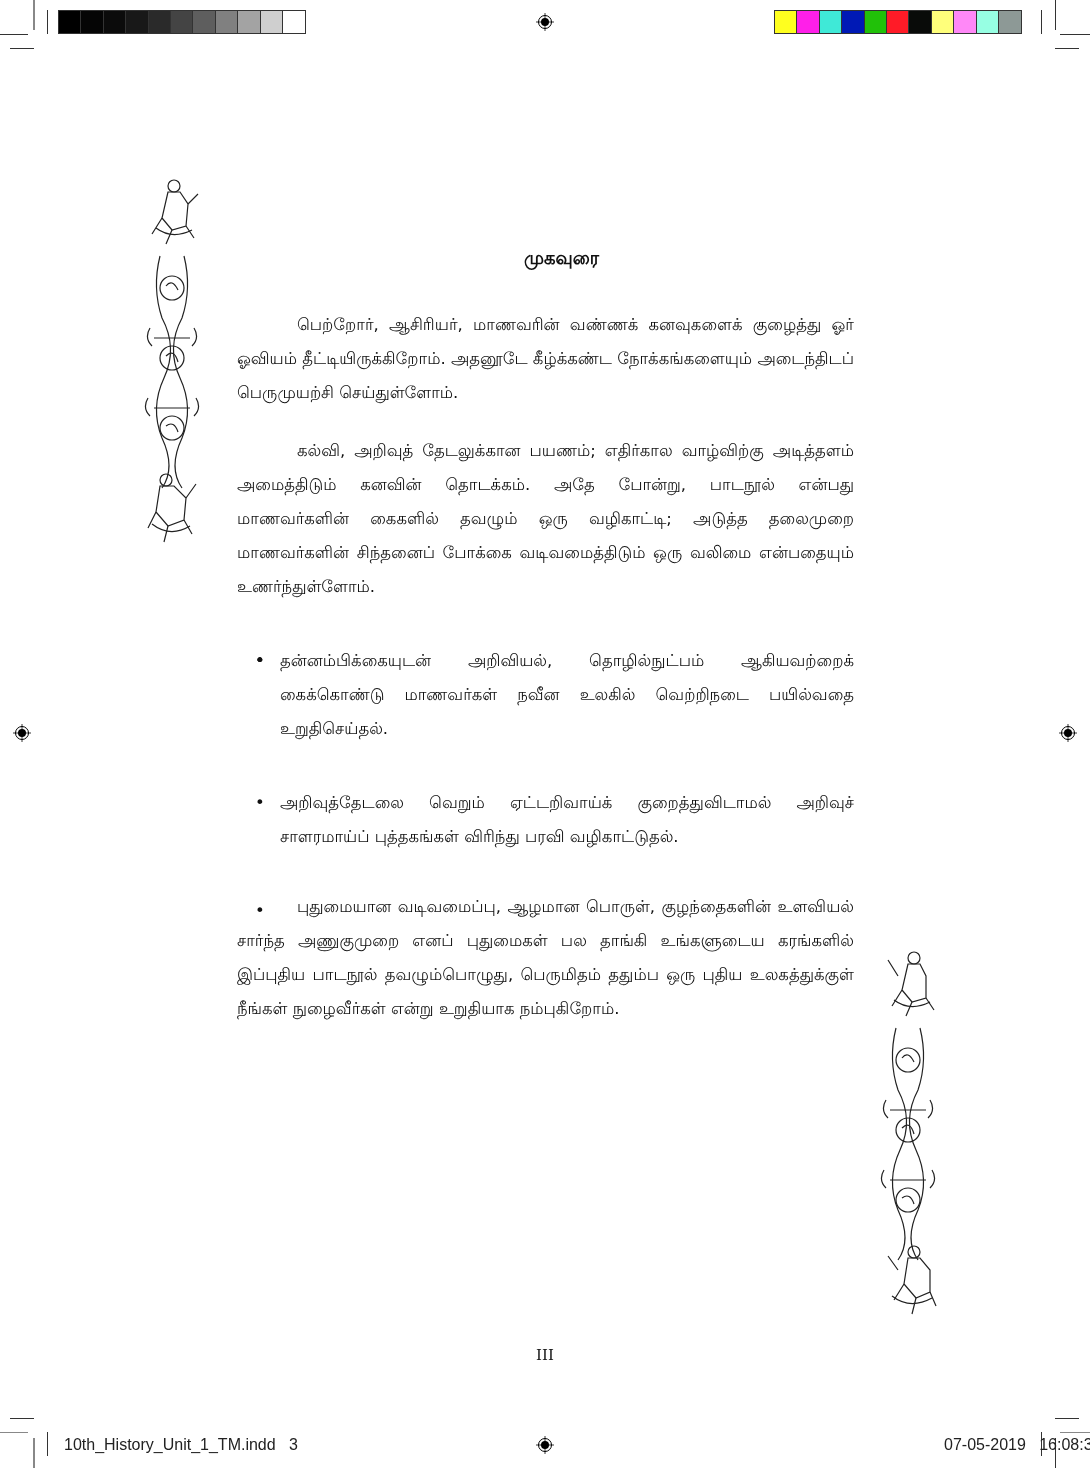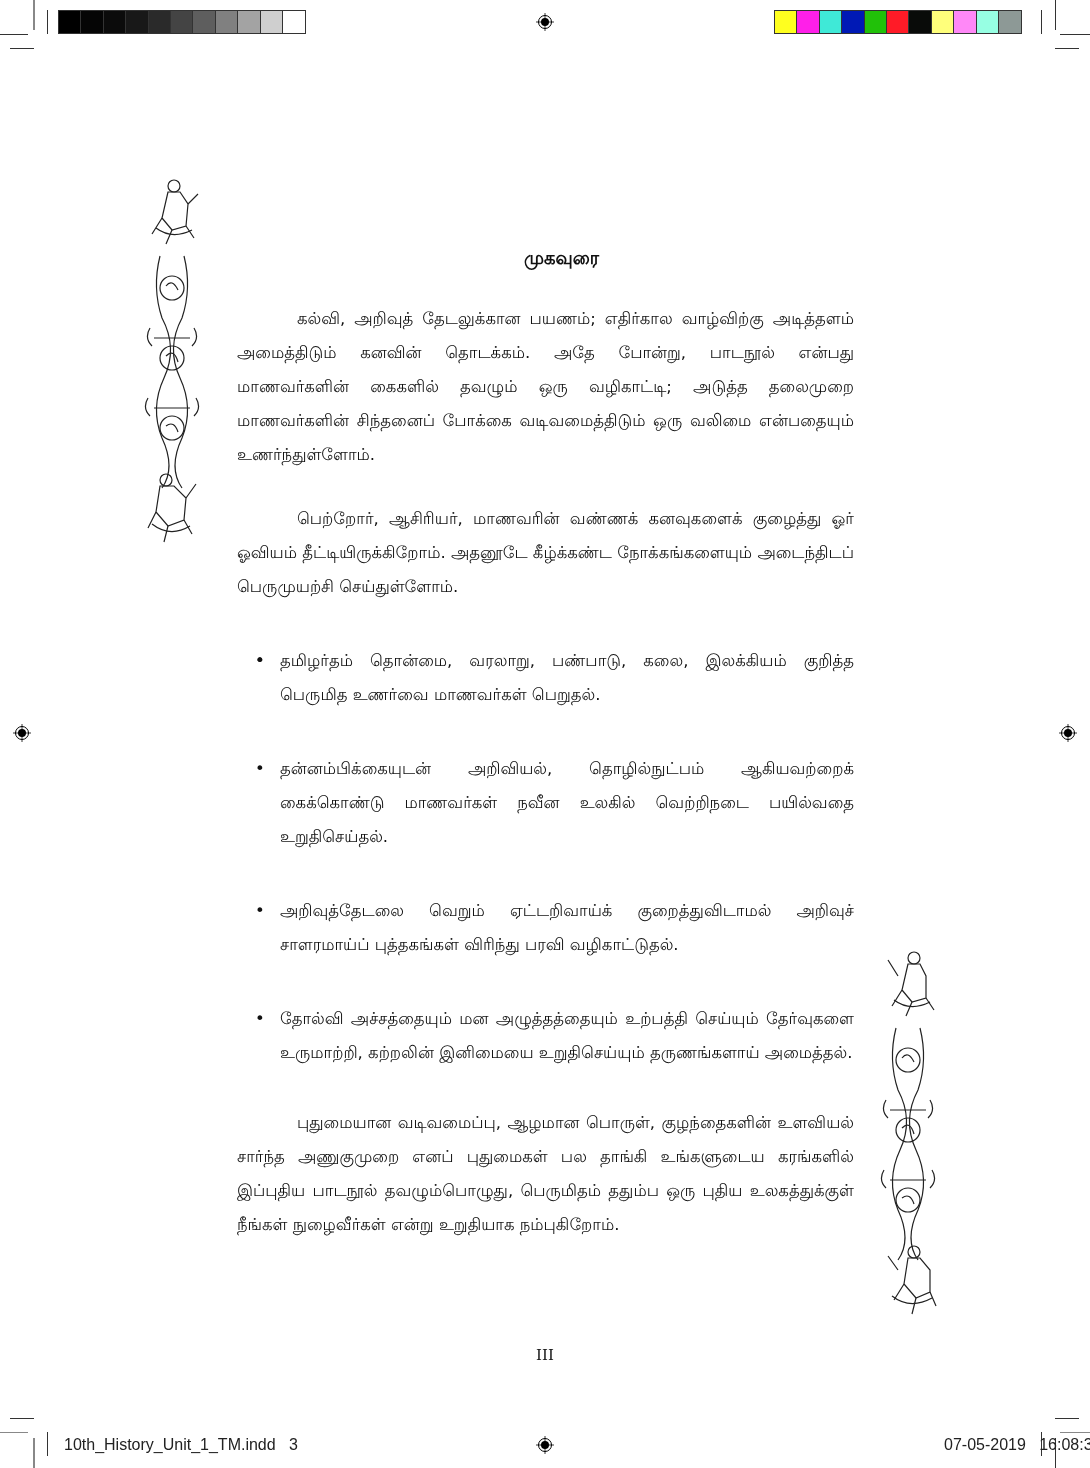--- a/index.html
+++ b/index.html
@@ -162,28 +162,28 @@
   <g>
     <circle cx="36" cy="312" r="6"></circle>
       <path d="M30 318 L26 344 L38 358 L52 352 L52 330 L42 318 Z"></path>
       <path d="M26 344 L16 360 M38 358 L34 374 M52 352 L58 366 M20 330 L10 316"></path>
       <path d="M14 356 Q32 370 54 358"></path>
   </g>
 </svg>
 
 <div class="content">
   <h1 class="title">முகவுரை</h1>
+  <p class="para p2">பெற்றோர், ஆசிரியர், மாணவரின் வண்ணக் கனவுகளைக் குழைத்து ஓர் ஓவியம் தீட்டியிருக்கிறோம். அதனூடே கீழ்க்கண்ட நோக்கங்களையும் அடைந்திடப் பெருமுயற்சி செய்துள்ளோம்.</p>
   <p class="para p1">கல்வி, அறிவுத் தேடலுக்கான பயணம்; எதிர்கால வாழ்விற்கு அடித்தளம் அமைத்திடும் கனவின் தொடக்கம். அதே போன்று, பாடநூல் என்பது மாணவர்களின் கைகளில் தவழும் ஒரு வழிகாட்டி; அடுத்த தலைமுறை மாணவர்களின் சிந்தனைப் போக்கை வடிவமைத்திடும் ஒரு வலிமை என்பதையும் உணர்ந்துள்ளோம்.</p>
-  <p class="para p2">பெற்றோர், ஆசிரியர், மாணவரின் வண்ணக் கனவுகளைக் குழைத்து ஓர் ஓவியம் தீட்டியிருக்கிறோம். அதனூடே கீழ்க்கண்ட நோக்கங்களையும் அடைந்திடப் பெருமுயற்சி செய்துள்ளோம்.</p>
   <ul class="bullets">
     <li><span class="dot">•</span></li>
-    <li><span class="dot">•</span><span>தமிழர்தம் தொன்மை, வரலாறு, பண்பாடு, கலை, இலக்கியம் குறித்த பெருமித உணர்வை மாணவர்கள் பெறுதல்.</span></li>
+    <li><span class="dot">•</span></li>
     <li><span class="dot">•</span><span>தன்னம்பிக்கையுடன் அறிவியல், தொழில்நுட்பம் ஆகியவற்றைக் கைக்கொண்டு மாணவர்கள் நவீன உலகில் வெற்றிநடை பயில்வதை உறுதிசெய்தல்.</span></li>
     <li><span class="dot">•</span><span>அறிவுத்தேடலை வெறும் ஏட்டறிவாய்க் குறைத்துவிடாமல் அறிவுச் சாளரமாய்ப் புத்தகங்கள் விரிந்து பரவி வழிகாட்டுதல்.</span></li>
-    <li><span class="dot">•</span><span>தோல்வி அச்சத்தையும் மன அழுத்தத்தையும் உற்பத்தி செய்யும் தேர்வுகளை உருமாற்றி, கற்றலின் இனிமையை உறுதிசெய்யும் தருணங்களாய் அமைத்தல்.</span></li>
+    <li><span class="dot">•</span></li>
   </ul>
   <p class="para p3">புதுமையான வடிவமைப்பு, ஆழமான பொருள், குழந்தைகளின் உளவியல் சார்ந்த அணுகுமுறை எனப் புதுமைகள் பல தாங்கி உங்களுடைய கரங்களில் இப்புதிய பாடநூல் தவழும்பொழுது, பெருமிதம் ததும்ப ஒரு புதிய உலகத்துக்குள் நீங்கள் நுழைவீர்கள் என்று உறுதியாக நம்புகிறோம்.</p>
 </div>
 
 <div class="folio">III</div>
 
 <div class="slug slug-left" style="white-space:pre;">10th_History_Unit_1_TM.indd   3</div>
 <div class="slug slug-right" style="white-space:pre;">07-05-2019   16:08:38</div>
 
 </body></html>

